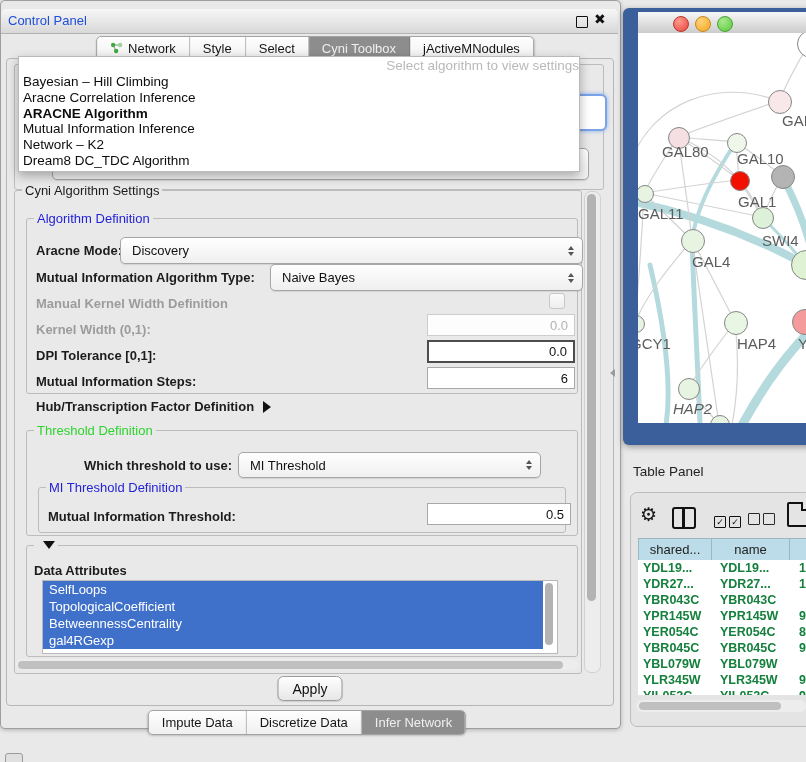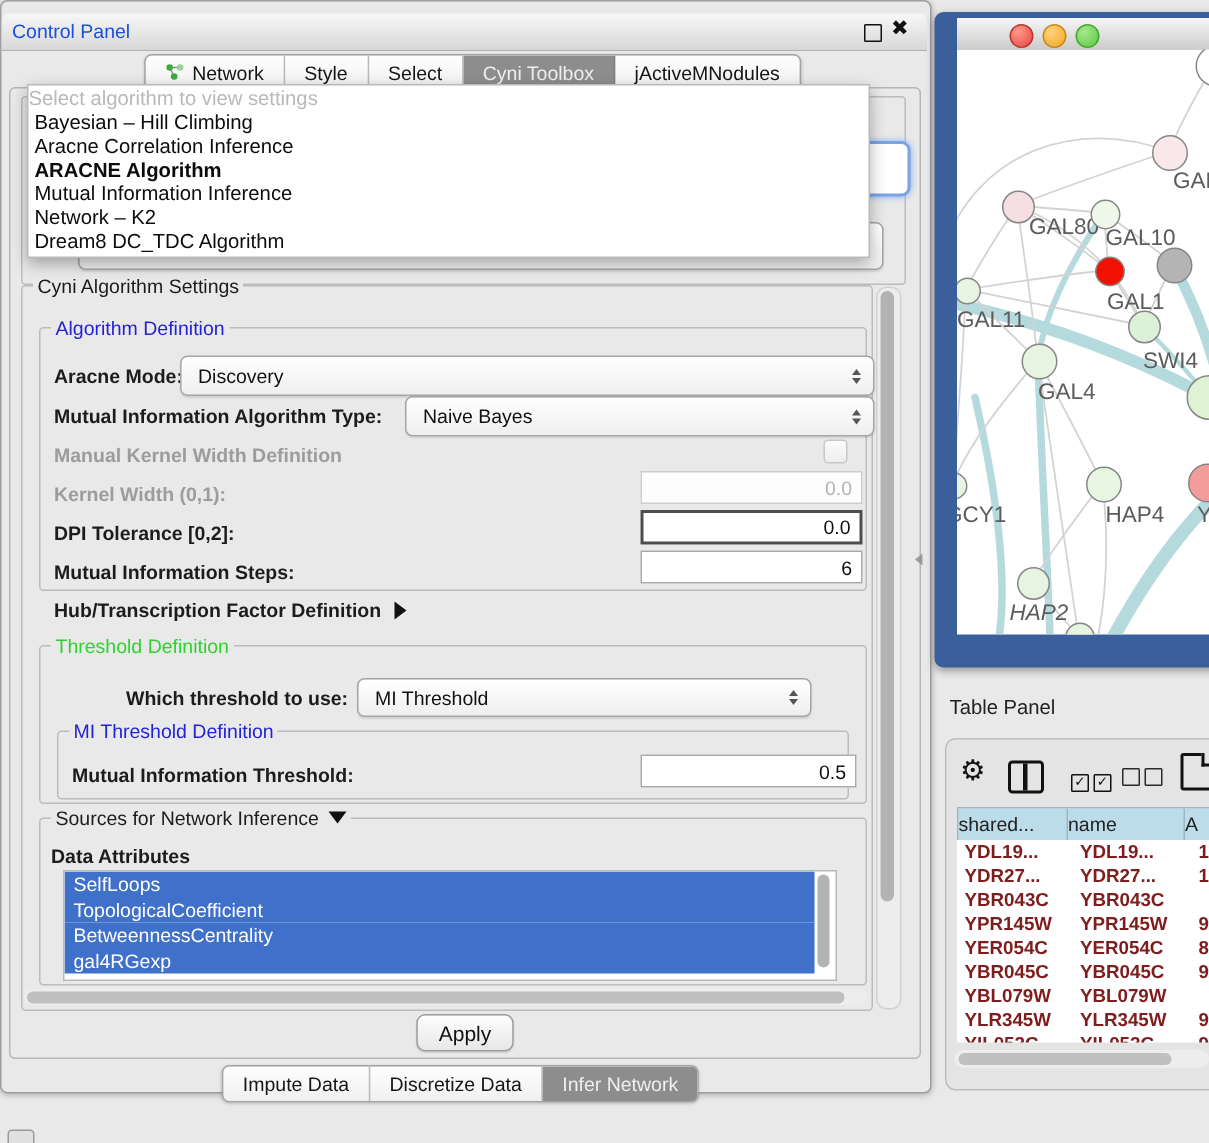--- a/index.html
+++ b/index.html
@@ -20,21 +20,21 @@
   
   .seg-bar{position:absolute;display:inline-flex;background:linear-gradient(#fefefe,#f0f0f0);
        border:1px solid #a3a3a3;border-radius:5px;overflow:hidden;height:23px;box-shadow:0 1px 2px rgba(0,0,0,.18)}
   .seg{display:flex;align-items:center;gap:5px;padding:0 13px;font-size:13px;color:#151515;
        border-right:1px solid #b9b9b9;white-space:nowrap}
   .seg:last-child{border-right:none}
   .seg.sel{background:#8d8d8d;color:#efefef;border-right-color:#7e7e7e}
   
   .popup{position:absolute;left:18px;top:56px;width:560px;height:114px;background:#fff;
        border:1px solid #bababa;box-shadow:0 4px 10px rgba(0,0,0,.3);z-index:50}
-  .popup-prompt{height:17px;line-height:17px;text-align:left;font-size:13.5px;color:#b9b9b9}
+  .popup-prompt{height:17px;line-height:17px;text-align:right;font-size:13.5px;color:#b9b9b9}
   .pitem{height:15.8px;line-height:15.8px;padding-left:4px;font-size:13.5px;color:#0c0c0c;white-space:nowrap}
   .pitem.b{font-weight:bold}
   
   .grp{position:absolute;border:1px solid #bcbcbc;border-radius:3px}
   .glabel{position:absolute;font-size:13px;background:#e9e9e9;padding:0 3px;white-space:nowrap;color:#1c1c1c}
   .lbl{position:absolute;font-size:13px;font-weight:bold;color:#1c1c1c;white-space:nowrap}
   .lbl.dis{color:#9c9c9c}
   .combo{position:absolute;display:flex;align-items:center;background:linear-gradient(#ffffff,#efefef);
        border:1px solid #a6a6a6;border-radius:5px;font-size:13px;padding-left:11px;color:#111;
        box-shadow:0 1px 1px rgba(0,0,0,.1)}
@@ -68,24 +68,24 @@
   .tp-panel{position:absolute;left:630px;top:492px;width:180px;height:233px;background:#e4e4e4;
        border:1px solid #bdbdbd;border-radius:7px}
   .gear{position:absolute;left:640px;top:503px;font-size:19px;color:#141414;font-family:"DejaVu Sans",sans-serif}
   .col-ico{position:absolute;left:672px;top:507px;width:20px;height:18px;border:2.5px solid #111;border-radius:3px}
   .col-ico::after{content:"";position:absolute;left:8px;top:0;width:2.5px;height:100%;background:#111}
   .cb{display:inline-block;width:10px;height:10px;border:1.6px solid #111;border-radius:1px;font-size:9px;line-height:10px;text-align:center;color:#111;margin-right:3px;font-family:"DejaVu Sans",sans-serif}
   .cb.empty{border-color:#2a2a2a}
   .page-ico{position:absolute;left:787px;top:502px;width:19px;height:21px;border:2.5px solid #111;border-radius:2px;background:#e4e4e4}
   .page-ico::after{content:"";position:absolute;right:-2px;top:-2px;width:7px;height:7px;background:#e4e4e4;border-left:2.5px solid #111;border-bottom:2.5px solid #111}
   .thead{position:absolute;left:638px;top:538px;display:flex;border-left:1px solid #9db6c2;border-top:1px solid #9db6c2;width:249px;overflow:hidden}
-  .hcell{height:21px;line-height:21px;background:#bcdce9;border-right:1px solid #9db6c2;border-bottom:1px solid #87a3b0;text-align:left;font-size:13px;color:#222;flex:none}
+  .hcell{height:21px;line-height:21px;background:#bcdce9;border-right:1px solid #9db6c2;border-bottom:1px solid #87a3b0;text-align:center;font-size:13px;color:#222;flex:none}
   .tbody{position:absolute;left:638px;top:560px;width:168px;height:135px;background:#fff;overflow:hidden}
   .trow{display:flex;height:16px;line-height:16px}
-  .tcell{font-size:12.5px;font-weight:bold;color:#7f1d1d;padding-left:5px;flex:none;overflow:hidden;white-space:nowrap}
+  .tcell{font-size:12.5px;font-weight:bold;color:#15803d;padding-left:5px;flex:none;overflow:hidden;white-space:nowrap}
   .splitter{position:absolute;left:610px;top:369px;width:0;height:0;border-top:4px solid transparent;border-bottom:4px solid transparent;border-right:5px solid #8b8b8b;opacity:.8}
   .mini-ico{position:absolute;left:5px;top:753px;width:16px;height:12px;border:1.5px solid #9a9a9a;border-radius:3px;background:#e0e0e0}
 </style>
 </head>
 <body>
 
 <div class="win"></div>
 <div class="titlebar"></div>
 <div class="title-text">Control Panel</div>
 <div class="float-ico"></div>
@@ -160,21 +160,21 @@
       <span class="adn"></span>
     </span>
 </div>
 
 <div class="lbl dis" style="left:36px;top:296px">Manual Kernel Width Definition</div>
 <div class="chk" style="left:549px;top:293px"></div>
 
 <div class="lbl dis" style="left:36px;top:322px">Kernel Width (0,1):</div>
 <div class="field dis" style="left:427px;top:314px;width:140px;height:20px">0.0</div>
 
-<div class="lbl" style="left:36px;top:348px">DPI Tolerance [0,2]:</div>
+<div class="lbl" style="left:36px;top:348px">DPI Tolerance [0,1]:</div>
 <div class="field strong" style="left:427px;top:340px;width:138px;height:19px">0.0</div>
 
 <div class="lbl" style="left:36px;top:374px">Mutual Information Steps:</div>
 <div class="field" style="left:427px;top:367px;width:140px;height:20px">6</div>
 
 <div class="lbl" style="left:36px;top:399px"><span>Hub/Transcription Factor Definition</span><span class="tri-right"></span></div>
 
 <div class="grp" style="left:26px;top:430px;width:550px;height:104px"></div>
 <div class="glabel" style="left:34px;top:423px;color:#2ed32e">Threshold Definition</div>
 
@@ -186,21 +186,21 @@
       <span class="adn"></span>
     </span>
 </div>
 
 <div class="grp" style="left:38px;top:487px;width:526px;height:44px"></div>
 <div class="glabel" style="left:46px;top:480px;color:#2323d6">MI Threshold Definition</div>
 <div class="lbl" style="left:48px;top:509px">Mutual Information Threshold:</div>
 <div class="field" style="left:427px;top:503px;width:136px;height:20px">0.5</div>
 
 <div class="grp" style="left:26px;top:545px;width:550px;height:110px"></div>
-<div class="glabel" style="left:34px;top:538px"><span>Sources for Network Inference</span><span class="tri-down"></span></div>
+<div class="glabel" style="left:34px;top:538px"><span class="tri-down"></span></div>
 <div class="lbl" style="left:34px;top:563px">Data Attributes</div>
 <div class="abs" style="left:42px;top:580px;width:514px;height:72px;background:#fff;border:1px solid #b9b9b9;overflow:hidden">
     <div class="litem">SelfLoops</div>
     <div class="litem">TopologicalCoefficient</div>
     <div class="litem">BetweennessCentrality</div>
     <div class="litem">gal4RGexp</div>
   </div>
 <div class="vthumb" style="left:545px;top:583px;width:8px;height:62px"></div>
 
 <div class="htrack" style="left:16px;top:659px;width:562px;height:11px">
@@ -264,21 +264,21 @@
       <path d="M50,355 C60,367 70,379 81,391"></path>
       <path d="M97,289 C101,324 100,360 94,392"></path>
       <path d="M-3,290 C1,245 4,200 6,160"></path>
       <path d="M40,104 C80,120 110,150 124,184"></path>
     </g>
   </svg>
 <div class="node" style="left: 159px; top: -3px; height: 26px; width: 26px; background: rgb(255, 255, 255);"></div>
     <div class="node" style="left: 130px; top: 57px; height: 22px; width: 22px; background: rgb(249, 232, 234);"></div>
     <div class="nlabel" style="left: 144px; top: 79px;">GAL</div>
     <div class="node" style="left: 30px; top: 94px; height: 20px; width: 20px; background: rgb(246, 223, 226);"></div>
-    <div class="nlabel" style="left: 24px; top: 110px; margin-left: 24px;">GAL80</div>
+    <div class="nlabel" style="left: 24px; top: 110px;">GAL80</div>
     <div class="node" style="left: 89px; top: 100px; height: 18px; width: 18px; background: rgb(238, 247, 234);"></div>
     <div class="nlabel" style="left: 99px; top: 117px;">GAL10</div>
     <div class="node" style="left: 92px; top: 138px; height: 18px; width: 18px; background: rgb(242, 16, 0);"></div>
     <div class="node" style="left: 133px; top: 132px; height: 22px; width: 22px; background: rgb(180, 180, 180);"></div>
     <div class="node" style="left: -2px; top: 152px; height: 16px; width: 16px; background: rgb(230, 244, 225);"></div>
     <div class="nlabel" style="left: 0px; top: 172px;">GAL11</div>
     <div class="node" style="left: 114px; top: 174px; height: 20px; width: 20px; background: rgb(221, 241, 216);"></div>
     <div class="nlabel" style="left: 100px; top: 160px;">GAL1</div>
     <div class="nlabel" style="left: 124px; top: 199px;">SWI4</div>
     <div class="node" style="left: 43px; top: 196px; height: 22px; width: 22px; background: rgb(230, 244, 225);"></div>

